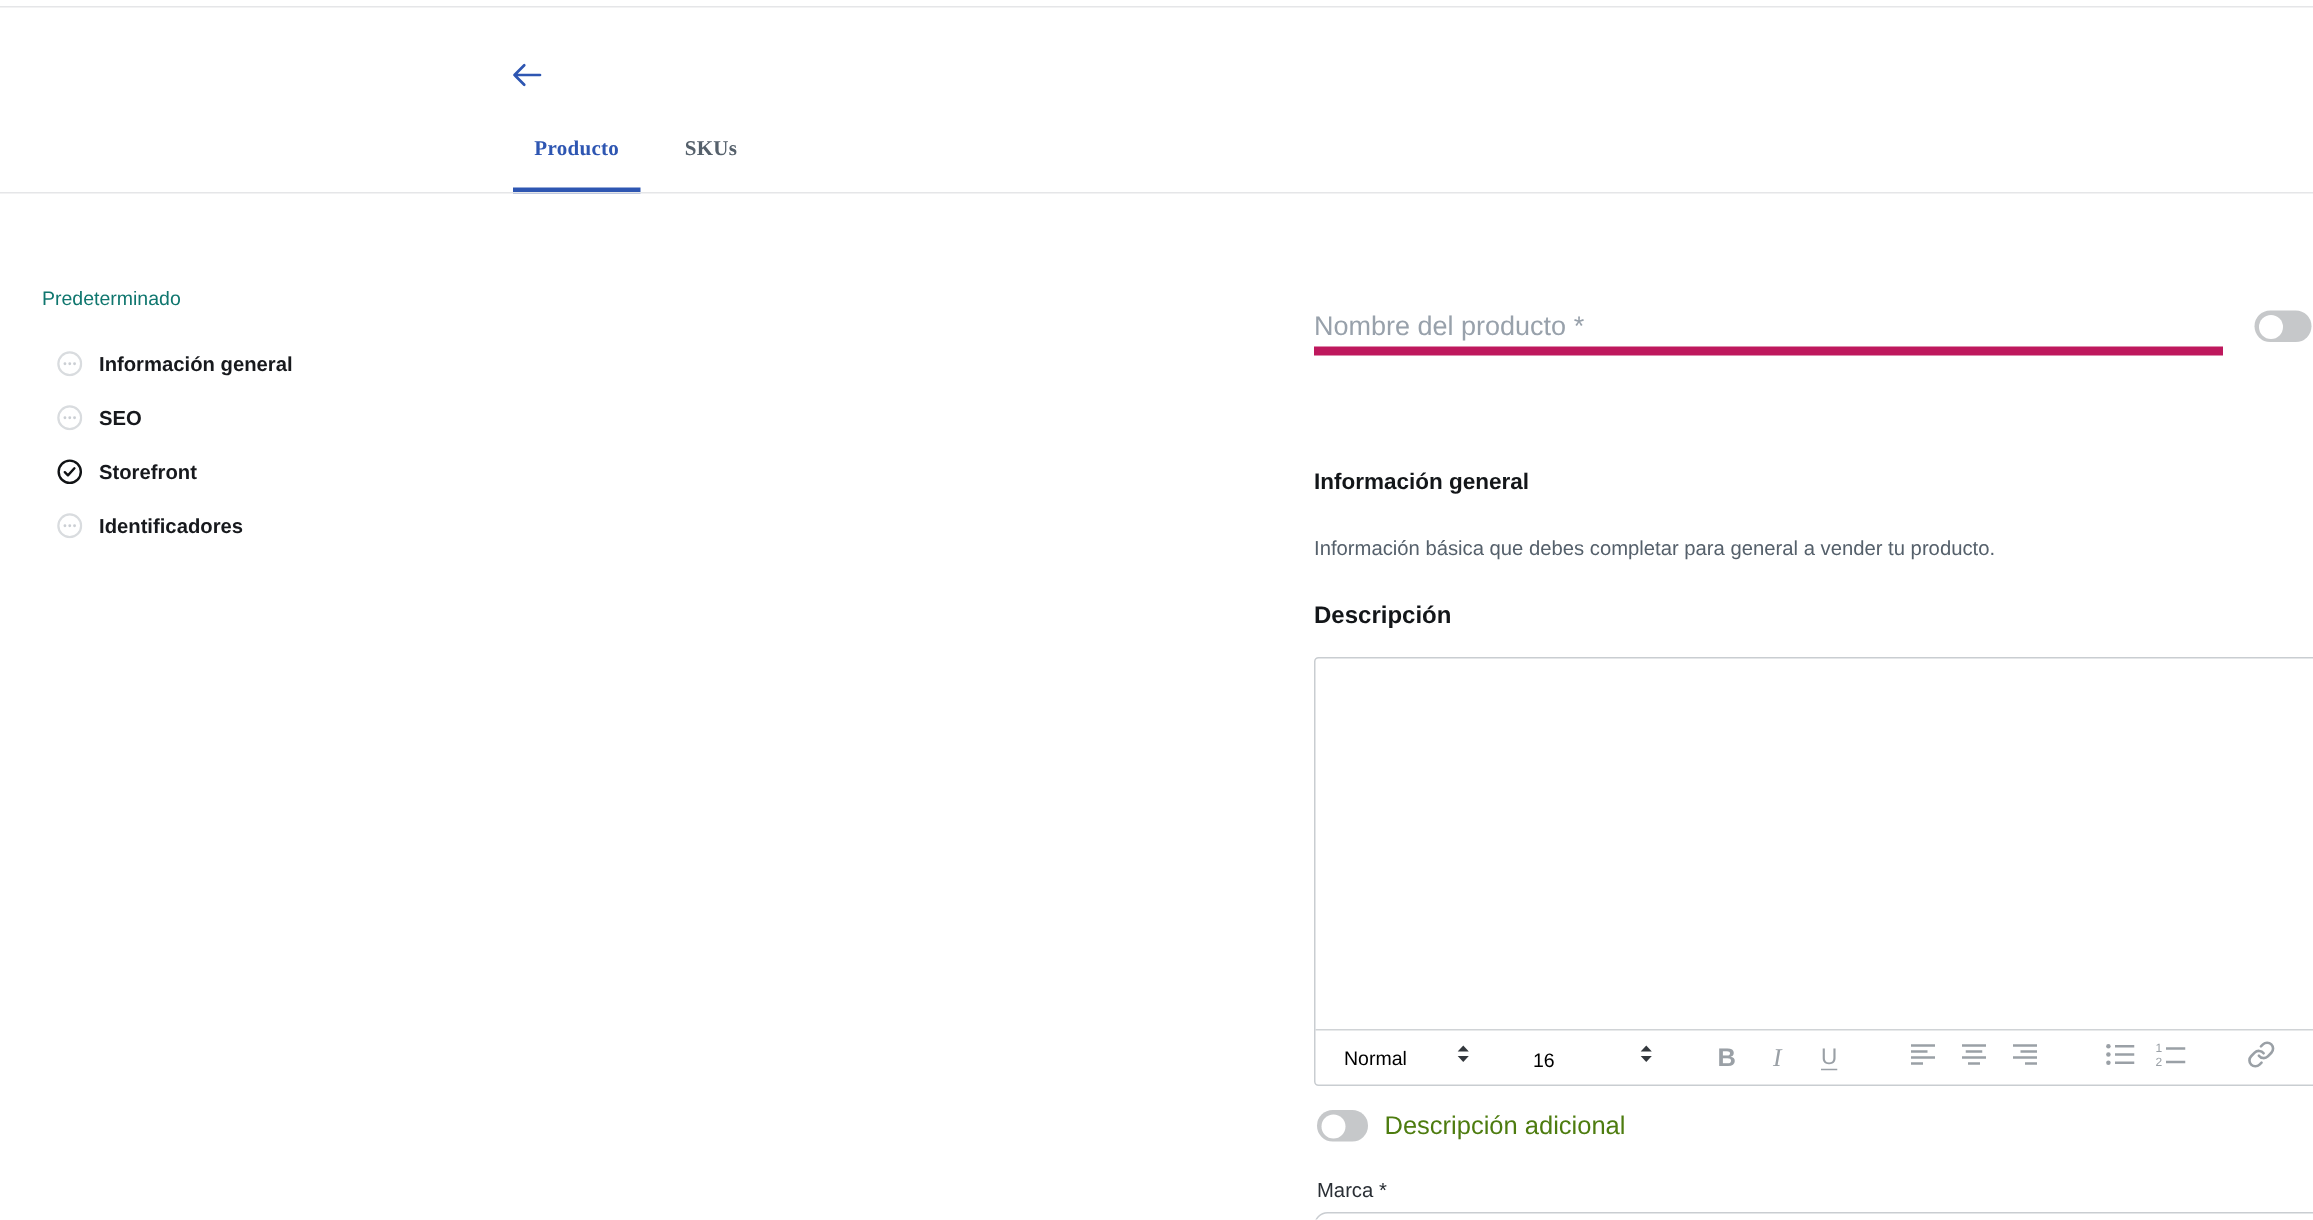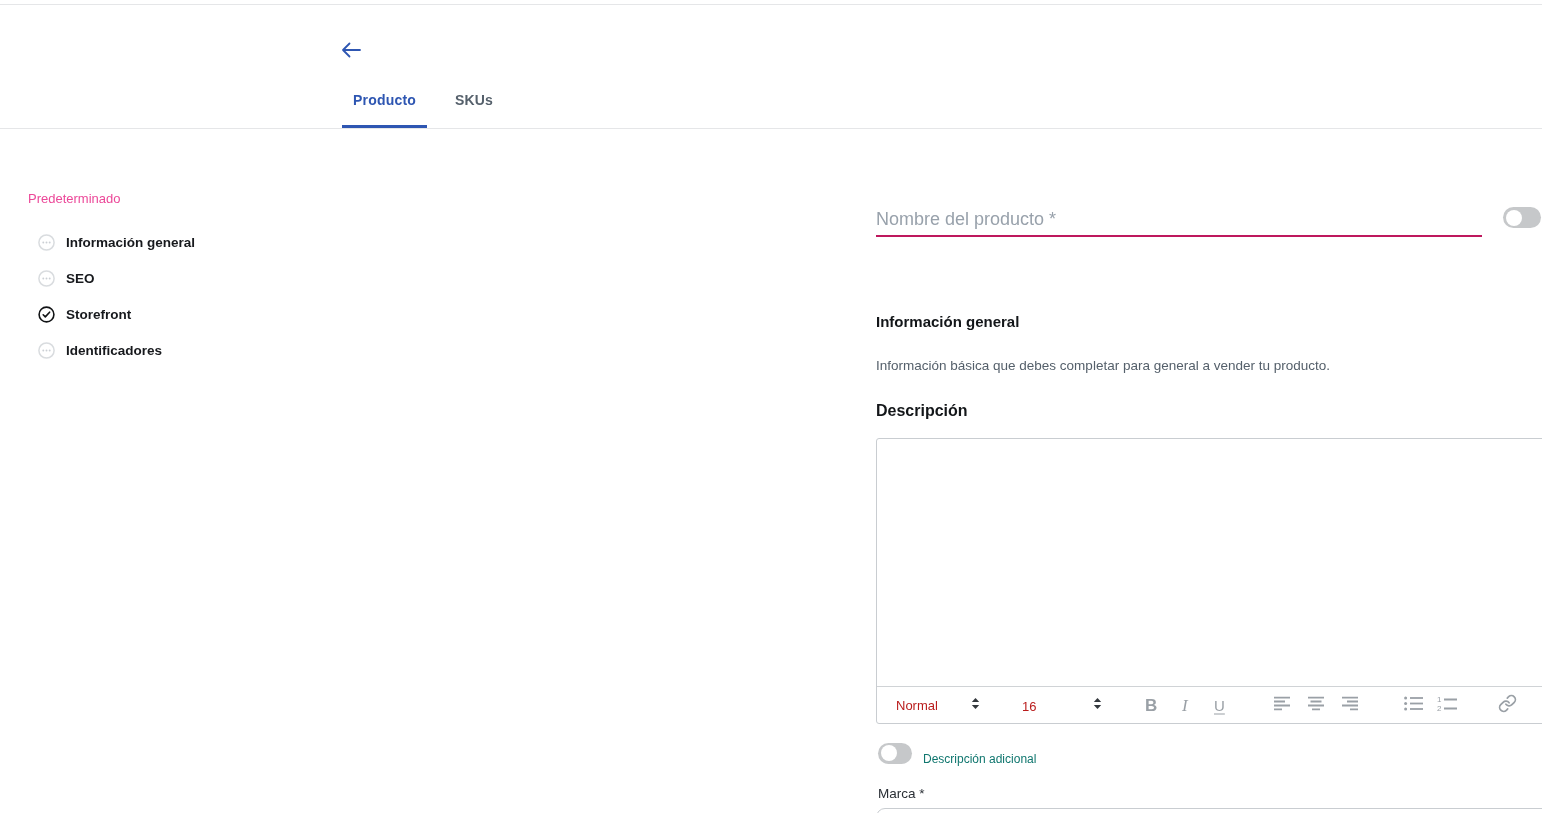--- a/index.html
+++ b/index.html
@@ -7,43 +7,43 @@
   body {
     width:1542px; height:813px; overflow:hidden; position:relative;
     font-family:"Liberation Sans","DejaVu Sans",sans-serif;
     color:#17191D;
   }
   .abs { position:absolute; }
 
   
   .top-rule { top:4px; left:0; width:1542px; border-top:1px solid #E5E6E8; }
   .back-btn { left:340px; top:41px; width:24px; height:20px; cursor:pointer; }
-  .tabs { left:342px; top:92px; display:flex; }
+  .tabs { left:342px; top:92px; display:flex;font-family:Liberation Serif, serif; }
   .tab {
     height:37px; display:flex; align-items:flex-start; justify-content:center;
     font-size:14px; font-weight:600; letter-spacing:.2px; cursor:pointer; position:relative;
   }
   .tab.active { width:85px; color:#2E56B2; }
   .tab.active::after {
     content:""; position:absolute; left:0; right:0; bottom:0; height:4px; background:#2E56B2;
   }
   .tab.inactive { margin-left:19px; width:56px; color:#55606B; }
   .tabbar-rule { top:128px; left:0; width:1542px; border-top:1px solid #E5E6E8; }
 
   
-  .group-label { left:28px; top:191px; font-size:13px; color:#ec4899; }
+  .group-label { left:28px; top:191px; font-size:13px; color:#0f766e; }
   .side-nav { left:38px; top:234px; display:flex; flex-direction:column; gap:19px; }
   .side-item { display:flex; align-items:center; gap:11px; cursor:pointer; height:17px; }
   .side-item .icon { width:17px; height:17px; flex:0 0 17px; }
   .side-item .lbl { font-size:13.5px; font-weight:700; color:#17191D; white-space:nowrap; }
 
   
   .name-input {
     left:876px; top:203px; width:606px; height:34px;
-    border:none; outline:none; border-bottom:2px solid #be185d;
+    border:none; outline:none; border-bottom:6px solid #be185d;
     font-family:inherit; font-size:18px; color:#17191D; background:transparent;
   }
   .name-input::placeholder { color:#98A1AB; opacity:1; }
 
   .switch {
     width:38px; height:21px; border-radius:11px; background:#C6C8CA;
     position:relative; cursor:pointer; flex:0 0 auto;
   }
   .switch .knob {
     position:absolute; left:2.5px; top:2.5px; width:16px; height:16px;
@@ -60,28 +60,28 @@
     border:1px solid #C9CDD1; border-radius:3px; background:#fff;
   }
   .editor-body { position:absolute; left:0; right:0; top:0; bottom:37px; cursor:text; }
   .editor-toolbar {
     position:absolute; left:0; right:0; bottom:0; height:37px;
     border-top:1px solid #D0D3D6;
   }
   .tb { position:absolute; top:50%; transform:translateY(-50%); }
   .tb-btn { cursor:pointer; color:#9AA0A6; line-height:1; }
   .picker { display:flex; align-items:center; justify-content:space-between; cursor:pointer; }
-  .picker .pv { font-size:13px; color:#b91c1c; }
+  .picker .pv { font-size:13px; color:#000000; }
   .tb-b { font-size:17px; font-weight:600; }
   .tb-i { font-size:17px; font-style:italic; font-family:"Liberation Serif","DejaVu Serif",serif; }
   .tb-u { font-size:15px; text-decoration:underline; text-underline-offset:3px; }
 
   .toggle-row { left:878px; top:740px; display:flex; align-items:center; gap:11px; }
   .toggle-row .switch { width:34px; }
-  .toggle-row .lbl { font-size:12px; color:#0f766e;margin-top:12px; }
+  .toggle-row .lbl { font-size:17px; color:#4d7c0f; }
 
   .brand-label { left:878px; top:786px; font-size:13.5px; color:#2A2F35; }
   .brand-input {
     left:876px; top:808px; width:700px; height:42px;
     border:1px solid #C9CDD1; border-radius:9px; outline:none;
     font-family:inherit; font-size:14px; padding:0 12px; background:#fff;
   }
 </style>
 </head>
 <body>

